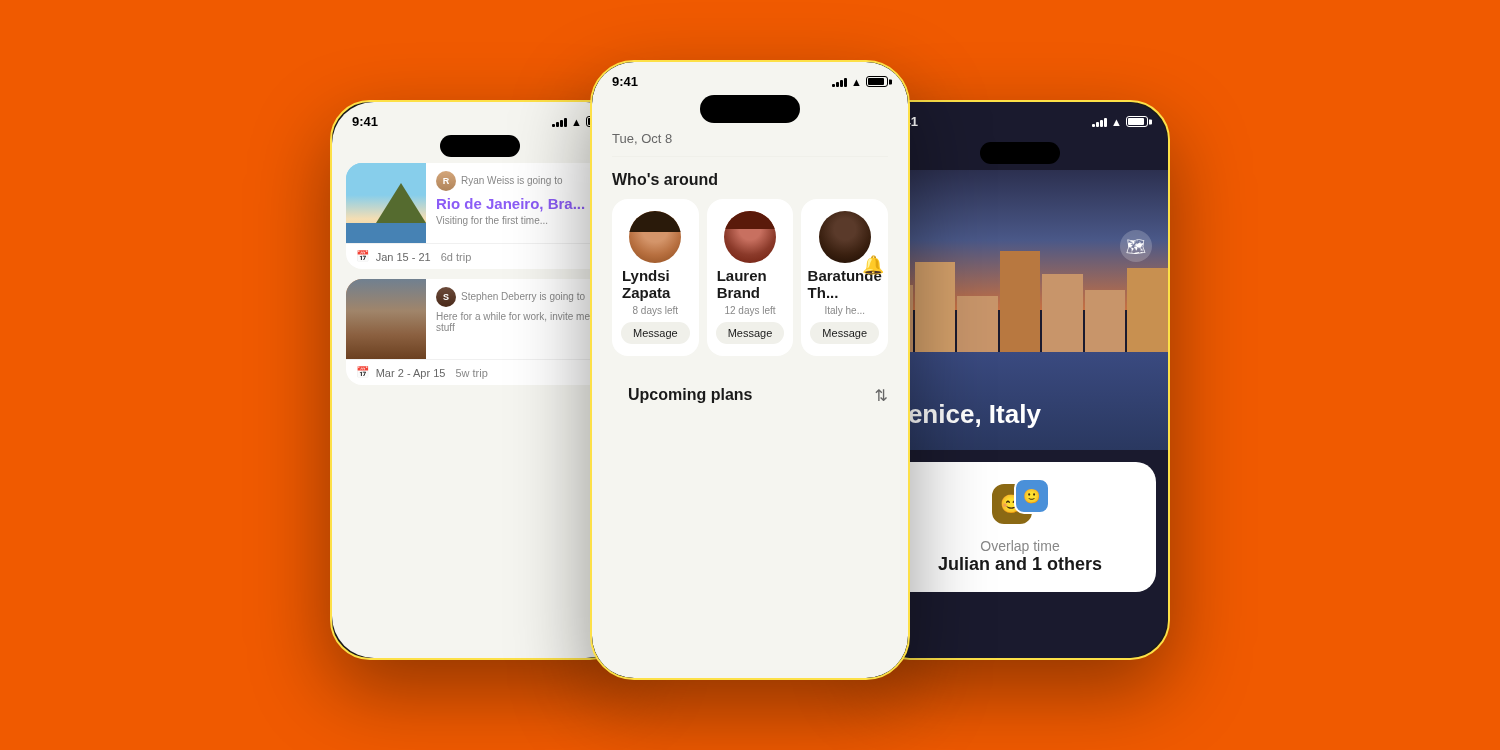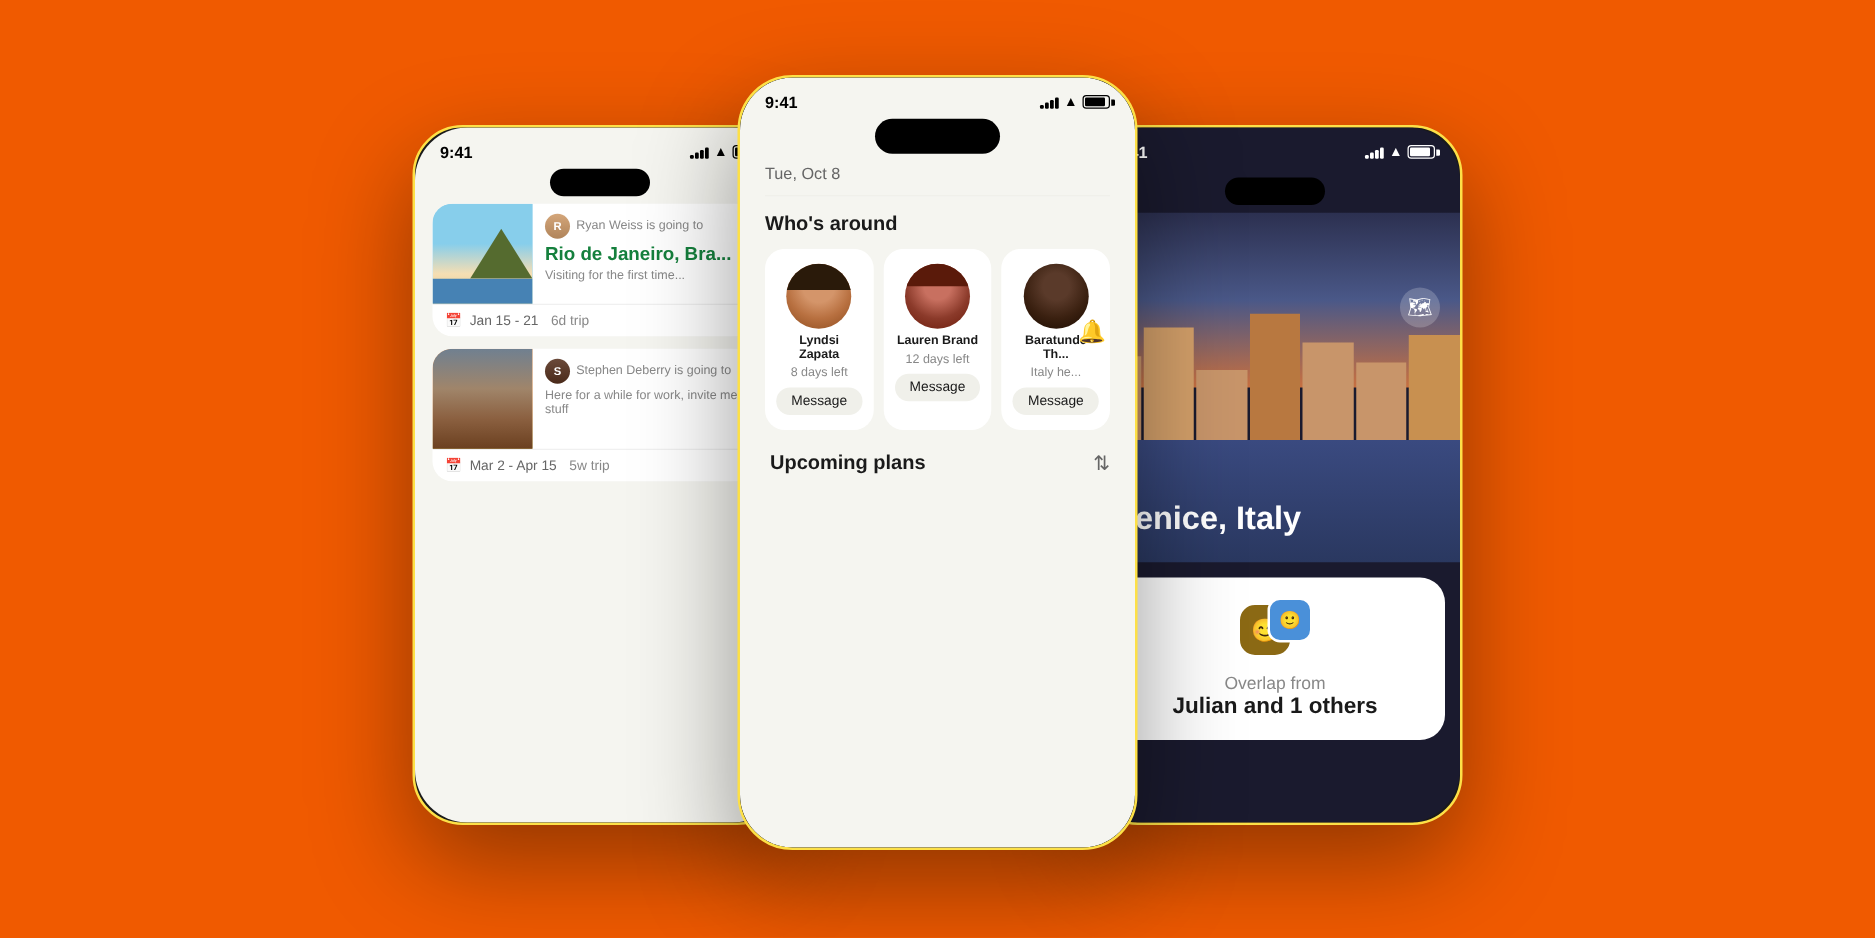--- a/index.html
+++ b/index.html
@@ -235,24 +235,24 @@
       align-items: center;
       justify-content: center;
       font-size: 20px;
       color: #fff;
       font-weight: 700;
       overflow: hidden;
       position: relative;
     }
 
     .person-name {
-      font-size: 10px;
+      font-size: 15px;
       font-weight: 600;
       color: #1a1a1a;
-      text-align: center;
+      text-align: left;
     }
 
     .person-days {
       font-size: 10px;
       color: #888;
       text-align: center;
     }
 
     .message-btn {
       background: #f0f0ea;
@@ -337,21 +337,21 @@
 
     .trip-user-text {
       font-size: 10px;
       color: #888;
       line-height: 1.2;
     }
 
     .trip-destination {
       font-size: 15px;
       font-weight: 700;
-      color: #15803d;
+      color: #8b5cf6;
       line-height: 1.2;
     }
 
     .trip-description {
       font-size: 10px;
       color: #888;
       margin-top: 2px;
     }
 
     .trip-dates-row {
@@ -726,21 +726,21 @@
           <div class="person-card">
             <div class="avatar-placeholder avatar-baratunde"></div>
             <div class="person-name">Baratunde Th...</div>
             <div class="person-days">Italy he...</div>
             <button class="message-btn">Message</button>
           </div>
 
         </div>
 
         <div class="upcoming-plans-section">
-          <span class="section-title" style="margin:4px;">Upcoming plans</span>
+          <span class="section-title" style="margin:16px;">Upcoming plans</span>
           <span class="sort-icon">⇅</span>
         </div>
 
       </div>
     </div>
   </div>
 
   <div class="phone phone-right">
     <div class="phone-screen right-screen">
 
@@ -789,21 +789,21 @@
       <div class="overlap-card">
         <div class="overlap-avatars">
           <div class="overlap-avatar-1">
             <span>😊</span>
           </div>
           <div class="overlap-avatar-2">
             <span>🙂</span>
           </div>
         </div>
         <div class="overlap-text">
-          <div class="overlap-sub">Overlap from</div>
+          <div class="overlap-sub">Overlap time</div>
           <div class="overlap-main">Julian and 1 others</div>
         </div>
       </div>
 
     </div>
   </div>
 
 </div>
 
 </body></html>

